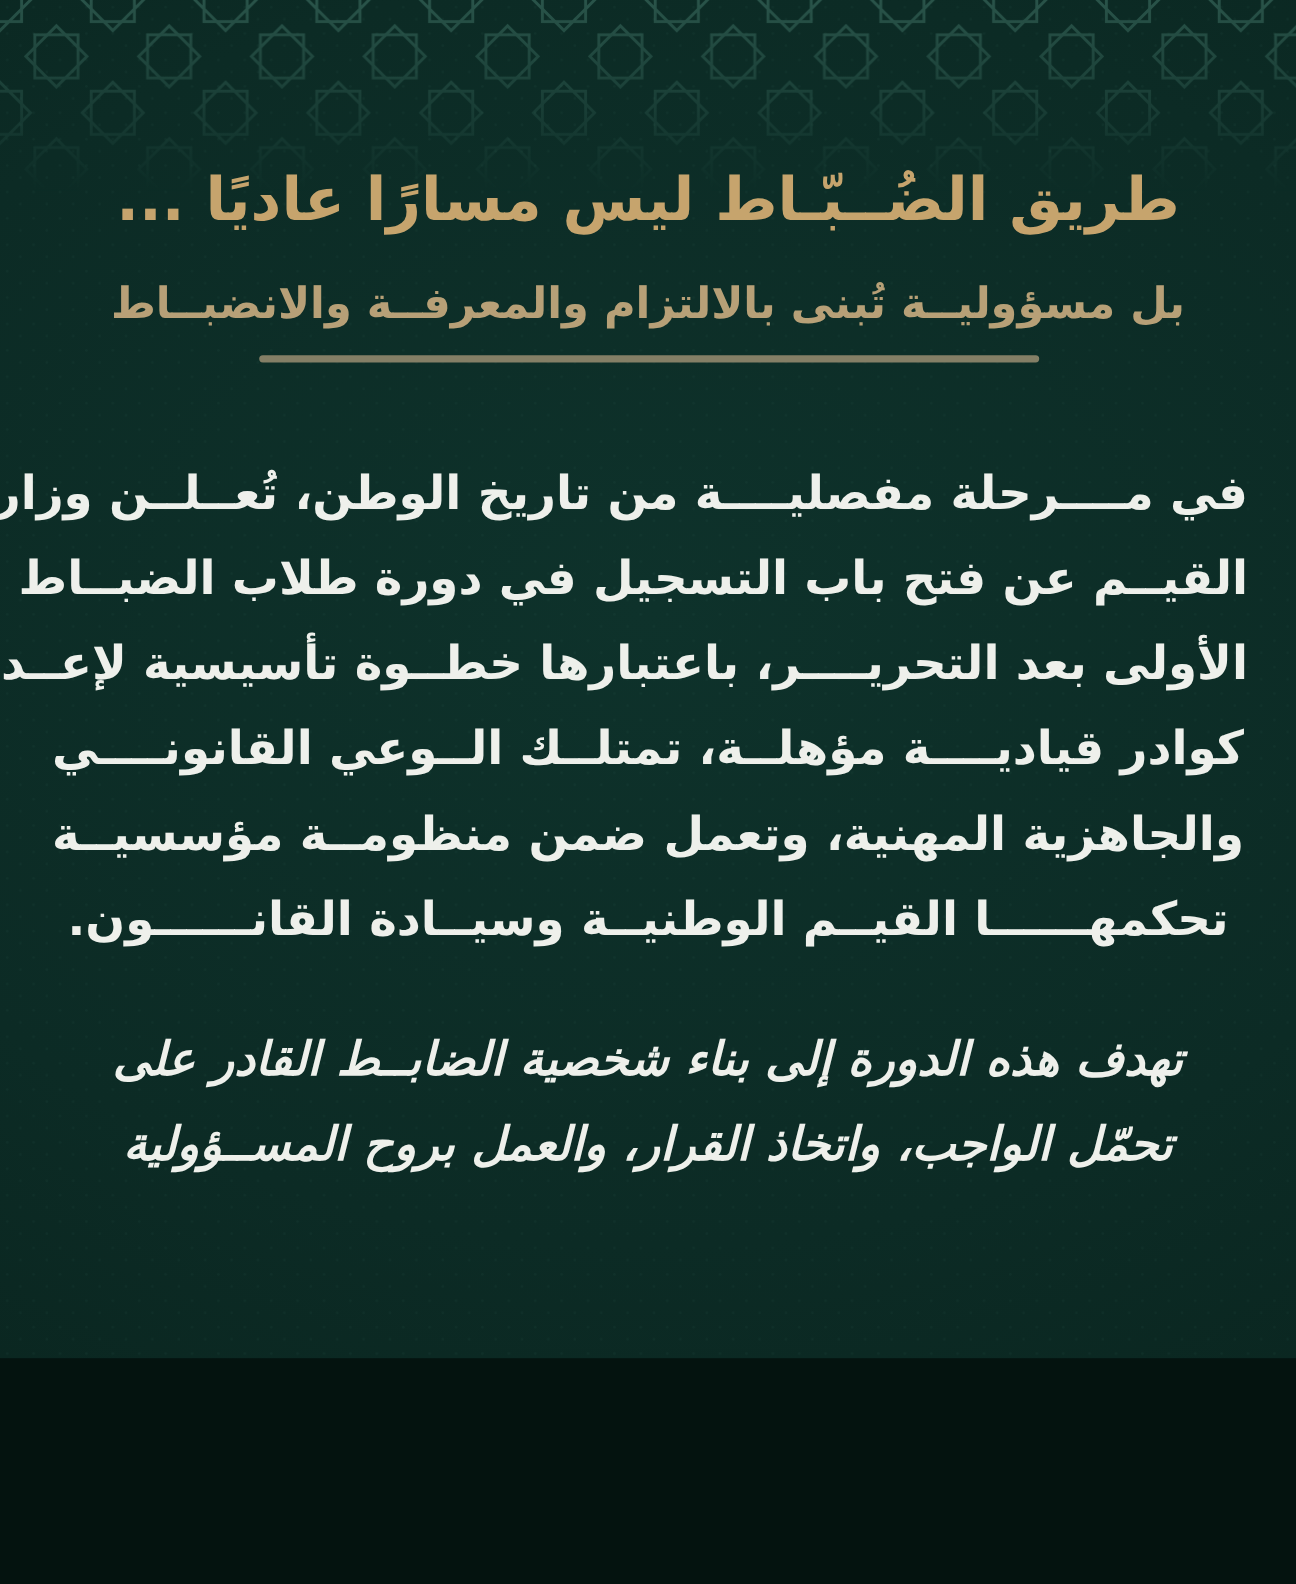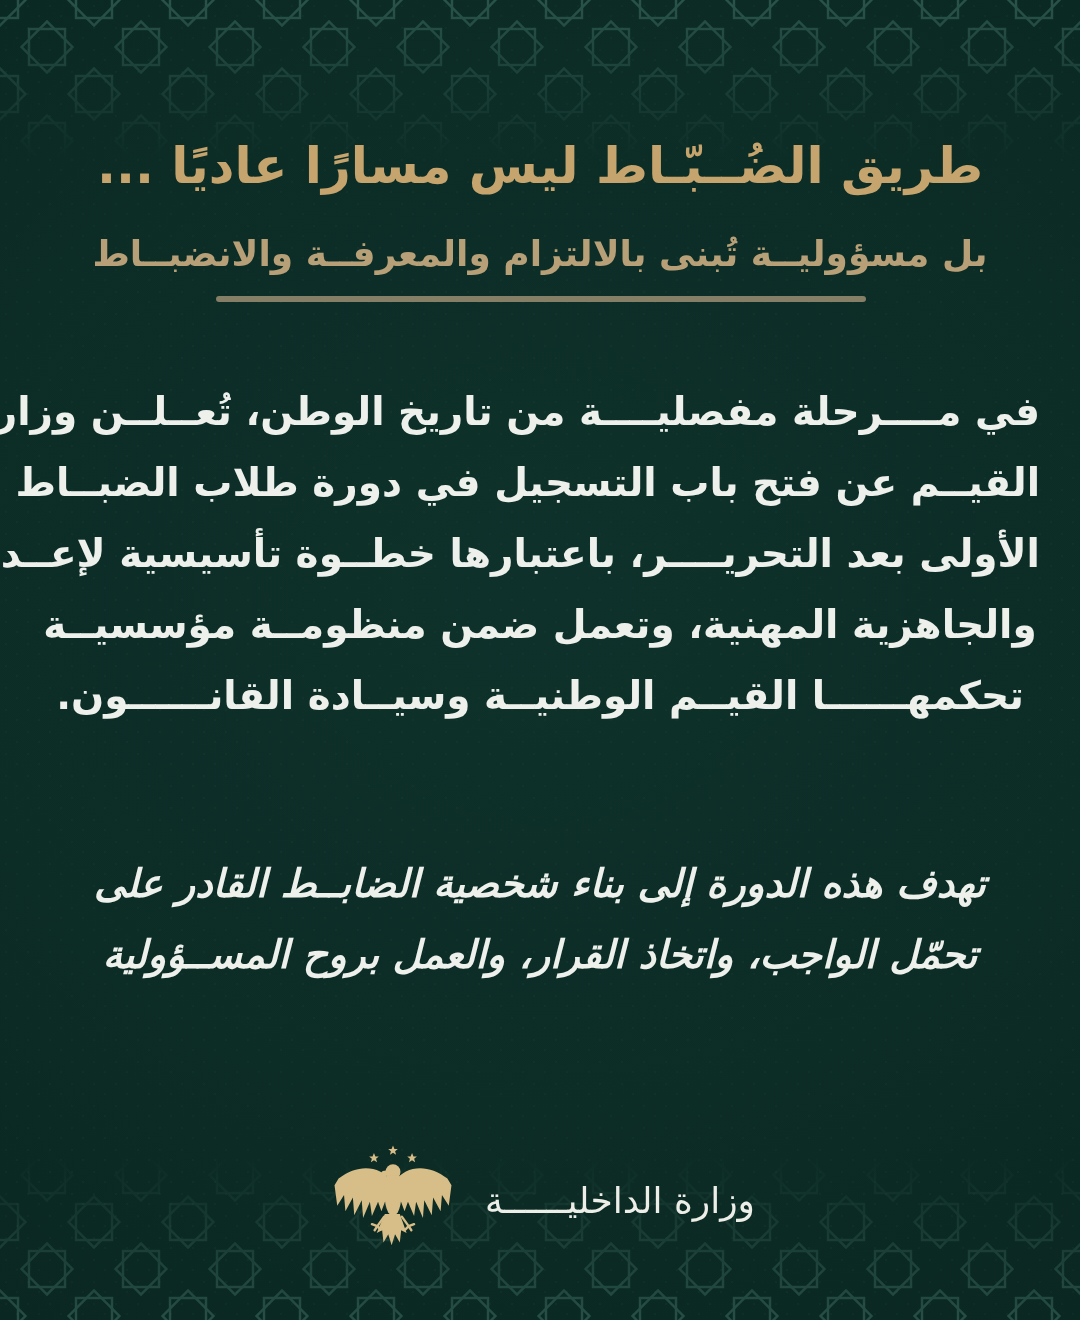--- a/index.html
+++ b/index.html
@@ -1,19 +1,19 @@
 <!DOCTYPE html>
 <html><head>
 <meta charset="utf-8">
 <style>
   html, body { margin: 0; padding: 0; background: #04130f; }
   .canvas {
     position: relative;
     width: 1080px;
-    height: 1320px;
+    height: 1132px;
     overflow: hidden;
     background: radial-gradient(ellipse 120% 85% at 50% 45%,
       #0e322b 0%, #0c2b25 55%, #0a2620 82%, #08211c 100%);
     font-family: "DejaVu Sans", sans-serif;
   }
   .pattern-layer {
     position: absolute;
     left: 0; top: 0;
     width: 1080px; height: 1320px;
     display: block;
@@ -148,20 +148,21 @@
   <div class="content">
 
     <div class="title">طريق الضُــبّـاط ليس مسارًا عاديًا ...</div>
     <div class="subtitle">بل مسؤوليــة تُبنى بالالتزام والمعرفــة والانضبــاط</div>
     <div class="divider"></div>
 
     <div class="paragraph p1">
       <div class="line">في مــــرحلة مفصليــــة من تاريخ الوطن، تُعــلــن وزارة</div>
       <div class="line">القيــم عن فتح باب التسجيل في دورة طلاب الضبــاط</div>
       <div class="line">الأولى بعد التحريــــر، باعتبارها خطــوة تأسيسية لإعــداد</div>
+      <div class="line">كوادر قياديــــة مؤهلــة، تمتلــك الــوعي القانونــــي</div>
       <div class="line">والجاهزية المهنية، وتعمل ضمن منظومــة مؤسسيــة</div>
       <div class="line">تحكمهــــــا القيــم الوطنيــة وسيــادة القانــــــون.</div>
     </div>
 
     <div class="paragraph p2">
       <div class="line">تهدف هذه الدورة إلى بناء شخصية الضابــط القادر على</div>
       <div class="line">تحمّل الواجب، واتخاذ القرار، والعمل بروح المســؤولية</div>
     </div>
 
     <div class="footer">

